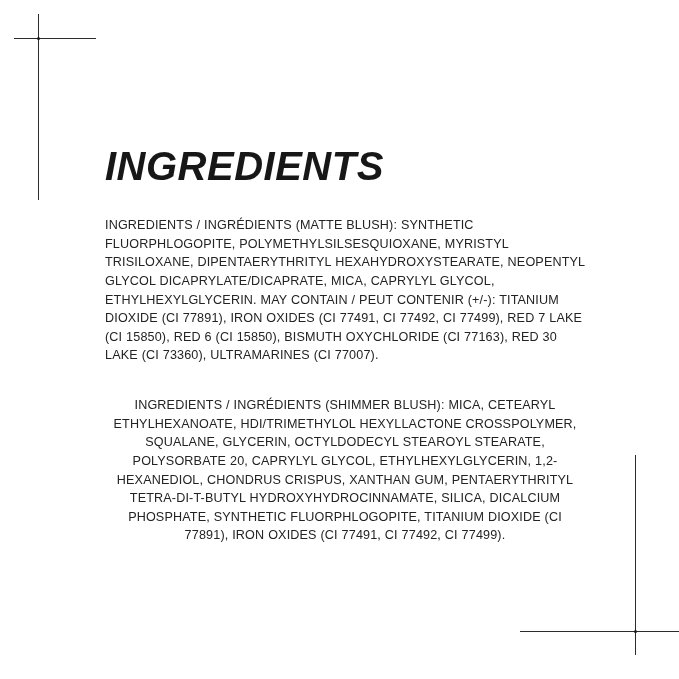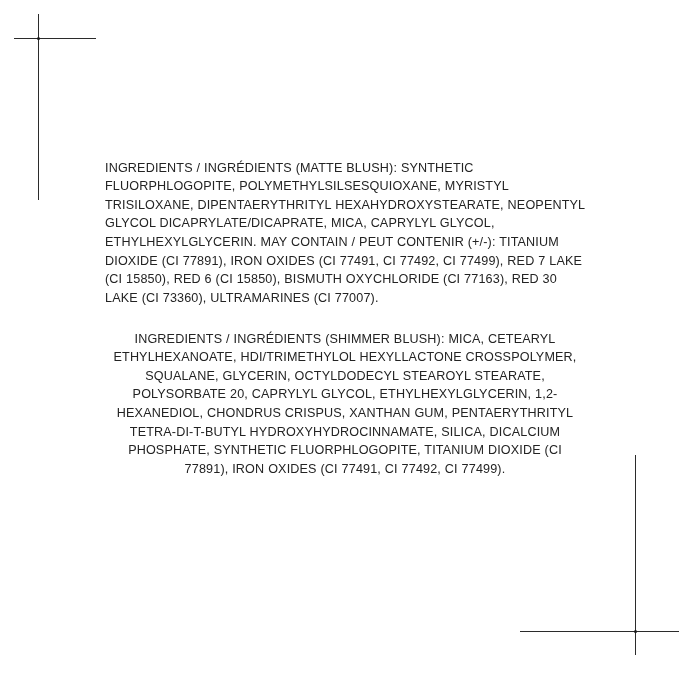--- a/index.html
+++ b/index.html
@@ -101,21 +101,21 @@
     letter-spacing: 0.5px;
     line-height: 1.0;
     margin: 0 0 30px 0;
     color: #171717;
   }
   .ingredient-block {
     font-size: 12.6px;
     line-height: 1.48;
     letter-spacing: 0.15px;
     color: #232323;
-    margin-bottom: 22px;
+    margin-bottom: 31px;
     text-align: left;
     word-spacing: 0.2px;
   }
   .ingredient-block:last-child {
     margin-bottom: 0;
     text-align: center;
   }
 </style>
 </head>
 <body>
@@ -128,19 +128,20 @@
     <div class="dot"></div>
   </div>
 
   <div class="crop-mark mark-br">
     <div class="v-line"></div>
     <div class="h-line"></div>
     <div class="dot"></div>
   </div>
 
   <div class="content">
+    <h1 class="doc-title">INGREDIENTS</h1>
 
     <p class="ingredient-block">INGREDIENTS / INGRÉDIENTS (MATTE BLUSH): SYNTHETIC FLUORPHLOGOPITE, POLYMETHYLSILSESQUIOXANE, MYRISTYL TRISILOXANE, DIPENTAERYTHRITYL HEXAHYDROXYSTEARATE, NEOPENTYL GLYCOL DICAPRYLATE/DICAPRATE, MICA, CAPRYLYL GLYCOL, ETHYLHEXYLGLYCERIN. MAY CONTAIN / PEUT CONTENIR (+/-): TITANIUM DIOXIDE (CI 77891), IRON OXIDES (CI 77491, CI 77492, CI 77499), RED 7 LAKE (CI 15850), RED 6 (CI 15850), BISMUTH OXYCHLORIDE (CI 77163), RED 30 LAKE (CI 73360), ULTRAMARINES (CI 77007).</p>
 
     <p class="ingredient-block">INGREDIENTS / INGRÉDIENTS (SHIMMER BLUSH): MICA, CETEARYL ETHYLHEXANOATE, HDI/TRIMETHYLOL HEXYLLACTONE CROSSPOLYMER, SQUALANE, GLYCERIN, OCTYLDODECYL STEAROYL STEARATE, POLYSORBATE 20, CAPRYLYL GLYCOL, ETHYLHEXYLGLYCERIN, 1,2-HEXANEDIOL, CHONDRUS CRISPUS, XANTHAN GUM, PENTAERYTHRITYL TETRA-DI-T-BUTYL HYDROXYHYDROCINNAMATE, SILICA, DICALCIUM PHOSPHATE, SYNTHETIC FLUORPHLOGOPITE, TITANIUM DIOXIDE (CI 77891), IRON OXIDES (CI 77491, CI 77492, CI 77499).</p>
   </div>
 
 </div>
 
 </body></html>

